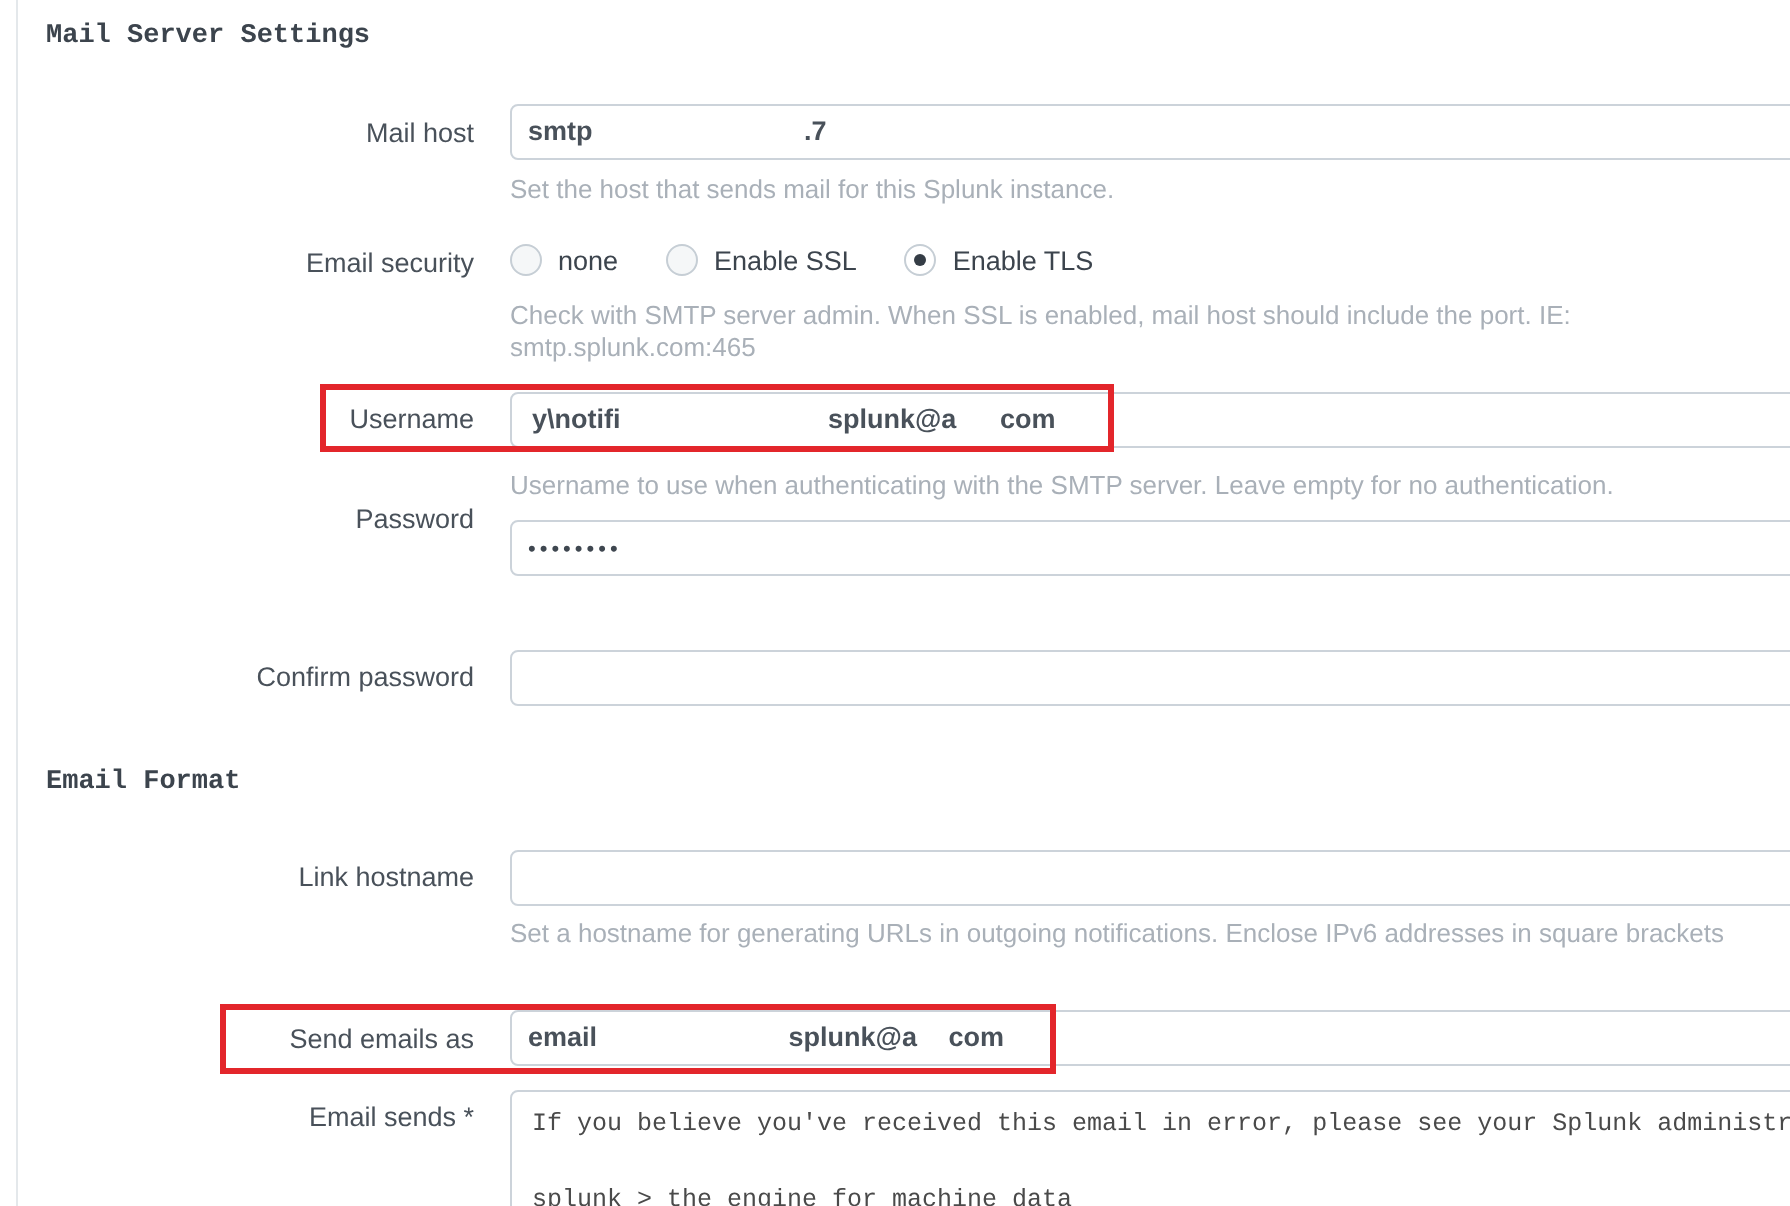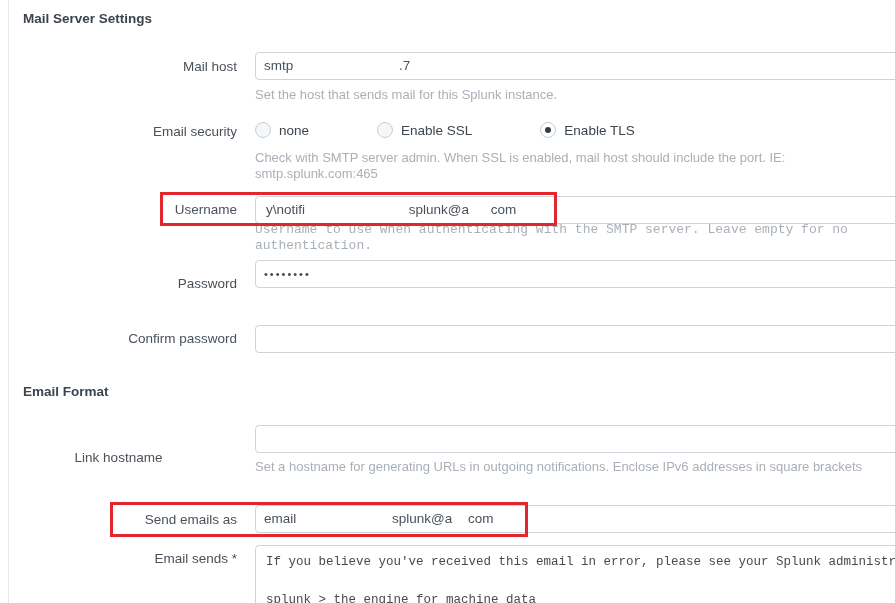--- a/index.html
+++ b/index.html
@@ -4,21 +4,21 @@
 <style>
   * { margin:0; padding:0; box-sizing:border-box; }
   html,body { background:#fff; }
   body { font-family:"Liberation Sans", sans-serif; }
   .page {
     position:relative; width:895px; height:603px; background:#fff;
     overflow:hidden; color:#49515a;
   }
   .vrule { position:absolute; left:8px; top:0; width:1px; height:603px; background:#e4e8eb; }
   .section-heading {
-    position:absolute; left:23px; font-size:13.5px; font-weight:bold; color:#3c444d;
+    position:absolute; left:23px; font-size:13.5px; font-weight:bold; color:#3c444d;font-family:Liberation Mono, monospace;
   }
   .flabel {
     position:absolute; left:0; width:237px; text-align:right;
     font-size:13.5px; color:#49515a; white-space:nowrap;
   }
   .field {
     position:absolute; left:255px; width:705px; height:28px;
     border:1px solid #ccd3da; border-radius:4px; background:#fff;
     font-size:13.5px; color:#49515a; line-height:26px; padding:0 8px;
     white-space:nowrap; overflow:hidden;
@@ -34,21 +34,21 @@
   }
   .radio-item.selected .radio-circle { background:#fff; }
   .radio-item.selected .radio-circle::after {
     content:""; position:absolute; left:4px; top:4px; width:6px; height:6px;
     border-radius:50%; background:#353d46;
   }
   .radio-label { font-size:13.5px; color:#3c444d; }
   .redbox {
     position:absolute; border:3px solid #e3262b; pointer-events:none; z-index:5;
   }
-  .frag { display:inline-block; }
+  .frag { display:inline-block;font-weight:bold; }
   .pw-dots { font-size:11px; letter-spacing:2px; color:#3f4750; line-height:26px; }
   .footer-area {
     position:absolute; left:255px; top:545px; width:705px; height:120px;
     border:1px solid #ccd3da; border-radius:4px; background:#fff;
     font-family:"Liberation Mono", monospace; font-size:12.5px; color:#4a4a4a;
     line-height:19px; padding:7px 10px; white-space:pre; overflow:hidden;
     resize:none; outline:none;
   }
 </style>
 </head>
@@ -60,21 +60,21 @@
   <div class="section-heading" style="top:11px;">Mail Server Settings</div>
 
   <div class="flabel" style="top:59px;">Mail host</div>
   <div class="field" style="top:52px;">
     <span class="frag">smtp</span>
     <span class="frag" style="margin-left:102px;">.7</span>
   </div>
   <div class="helper" style="top:87px;">Set the host that sends mail for this Splunk instance.</div>
 
   <div class="flabel" style="top:124px;">Email security</div>
-  <div class="radio-row" style="top:122px;gap:44px;">
+  <div class="radio-row" style="top:122px;">
     <div class="radio-item">
       <span class="radio-circle"></span>
       <span class="radio-label">none</span>
     </div>
     <div class="radio-item">
       <span class="radio-circle"></span>
       <span class="radio-label">Enable SSL</span>
     </div>
     <div class="radio-item selected">
       <span class="radio-circle"></span>
@@ -86,35 +86,35 @@
     <span>smtp.splunk.com:465</span>
   </div>
 
   <div class="redbox" style="left:160px; top:192px; width:397px; height:34px;"></div>
   <div class="flabel" style="top:202px;">Username</div>
   <div class="field" style="top:196px;">
     <span class="frag" style="margin-left:2px;">y\notifi</span>
     <span class="frag" style="margin-left:100px;">splunk@a</span>
     <span class="frag" style="margin-left:18px;">com</span>
   </div>
-  <div class="helper" style="top:222px;font-family:Liberation Mono, monospace;">Username to use when authenticating with the SMTP server. Leave empty for no authentication.</div>
+  <div class="helper" style="top:235px;">Username to use when authenticating with the SMTP server. Leave empty for no authentication.</div>
 
-  <div class="flabel" style="top:276px;">Password</div>
+  <div class="flabel" style="top:252px;">Password</div>
   <div class="field" style="top:260px;">
     <span class="pw-dots">••••••••</span>
   </div>
 
   <div class="flabel" style="top:331px;">Confirm password</div>
   <div class="field" style="top:325px;">
     <span class="frag"></span>
   </div>
 
   <div class="section-heading" style="top:384px;">Email Format</div>
 
-  <div class="flabel" style="top:450px;text-align:center;">Link hostname</div>
+  <div class="flabel" style="top:431px;">Link hostname</div>
   <div class="field" style="top:425px;">
     <span class="frag"></span>
   </div>
   <div class="helper" style="top:459px; width:655px;">
     <span>Set a hostname for generating URLs in outgoing notifications. Enclose IPv6 addresses in square brackets</span><br>
   </div>
 
   <div class="redbox" style="left:110px; top:502px; width:418px; height:35px;"></div>
   <div class="flabel" style="top:512px;">Send emails as</div>
   <div class="field" style="top:505px;">

